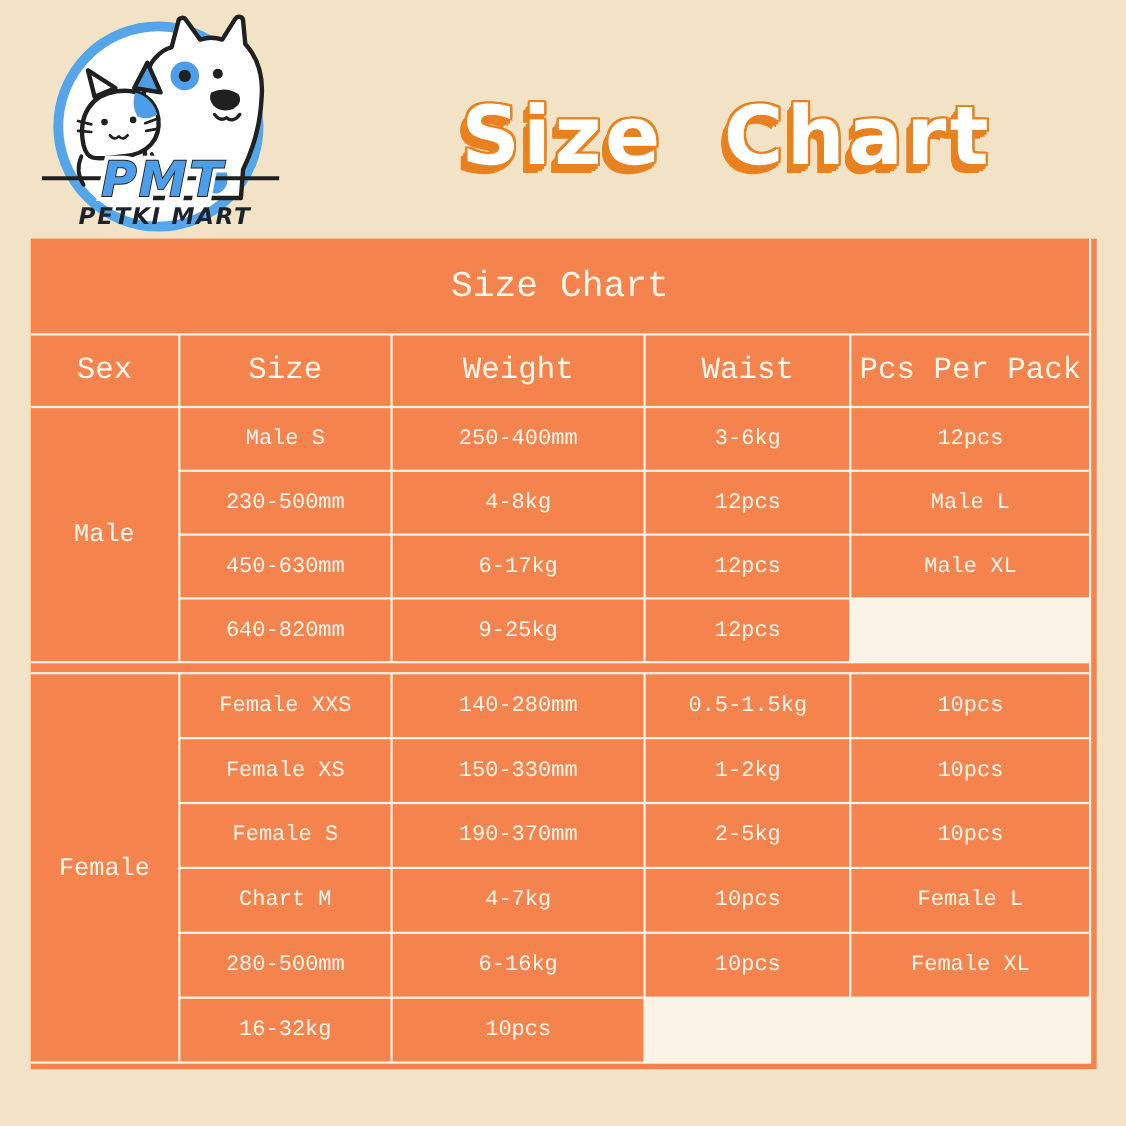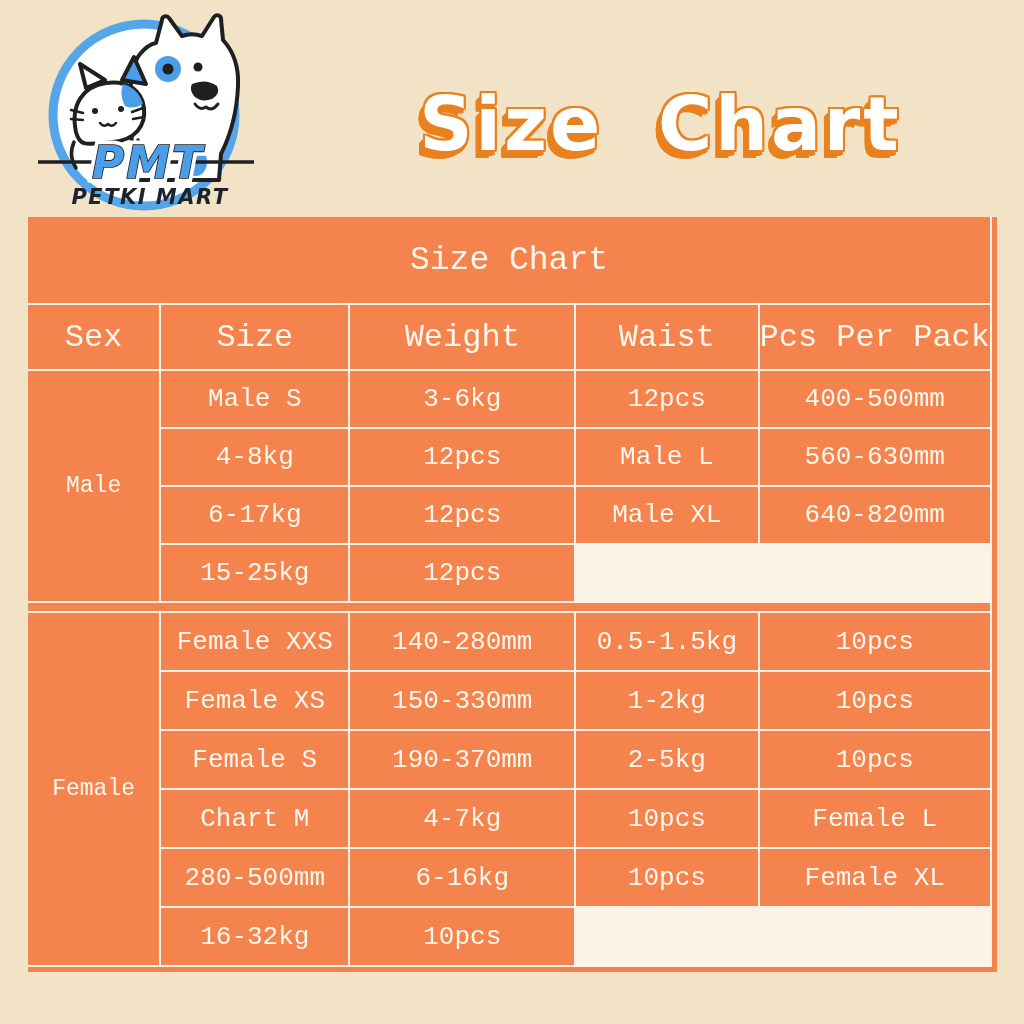--- a/index.html
+++ b/index.html
@@ -47,25 +47,25 @@
     grid-template-rows:86px 64px 56px 56px 56px 56px 8px 57px 57px 57px 57px 57px 57px;
     gap:2px;
     background:#FBF4E6;
     padding:0 2px 2px 0;
   }
   .cell {
     background:#F5834E;
     display:flex; align-items:center; justify-content:center;
     color:#FCF6EB;
     font-family:"Liberation Mono","DejaVu Sans Mono", monospace;
-    font-size:26px;
+    font-size:20px;
     white-space:nowrap;
   }
   .title-cell  { grid-column:1 / -1; font-size:33px; }
-  .header-cell { font-size:32px; }
+  .header-cell { font-size:28px; }
   .sex-cell    { font-size:23px; }
   .sex-male    { grid-column:1; grid-row:3 / 7; }
   .sex-female  { grid-column:1; grid-row:8 / 14; }
   .spacer-row  { grid-column:1 / -1; }
 </style>
 </head>
 <body>
 
 <svg class="logo" viewBox="0 0 216 202" aria-hidden="true">
   <circle cx="106" cy="103" r="91" fill="#FFFFFF" stroke="#55A6E9" stroke-width="9"></circle>
@@ -108,35 +108,36 @@
 
     <div class="cell header-cell">Sex</div>
     <div class="cell header-cell">Size</div>
     <div class="cell header-cell">Weight</div>
     <div class="cell header-cell">Waist</div>
     <div class="cell header-cell">Pcs Per Pack</div>
 
     <div class="cell sex-cell sex-male">Male</div>
 
     <div class="cell">Male S</div>
+    <div class="cell">250-400mm</div>
     <div class="cell">3-6kg</div>
     <div class="cell">12pcs</div>
 
-    <div class="cell">400-500mm</div>
+    <div class="cell">230-500mm</div>
     <div class="cell">4-8kg</div>
     <div class="cell">12pcs</div>
 
     <div class="cell">Male L</div>
-    <div class="cell">560-630mm</div>
+    <div class="cell">450-630mm</div>
     <div class="cell">6-17kg</div>
     <div class="cell">12pcs</div>
 
     <div class="cell">Male XL</div>
     <div class="cell">640-820mm</div>
-    <div class="cell">15-25kg</div>
+    <div class="cell">9-25kg</div>
     <div class="cell">12pcs</div>
 
     <div class="cell spacer-row"></div>
 
     <div class="cell sex-cell sex-female">Female</div>
 
     <div class="cell">Female XXS</div>
     <div class="cell">140-280mm</div>
     <div class="cell">0.5-1.5kg</div>
     <div class="cell">10pcs</div>

